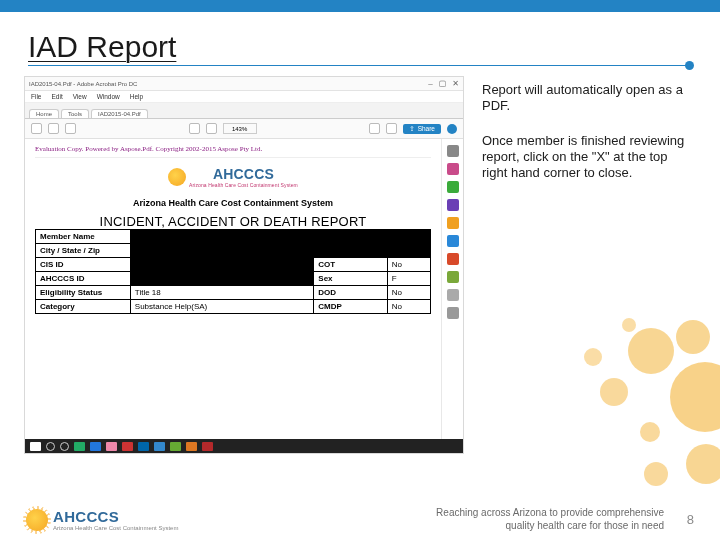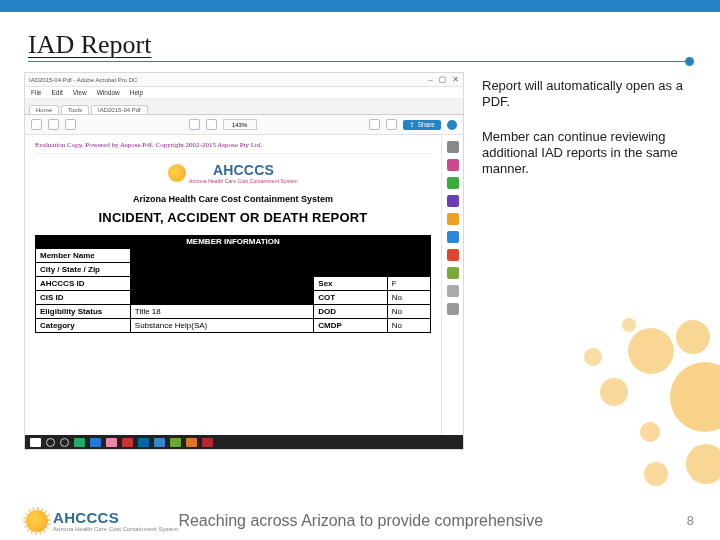--- a/index.html
+++ b/index.html
@@ -1,19 +1,19 @@
 <!DOCTYPE html>
 <html><head>
 <meta charset="utf-8">
 <style>
   * { box-sizing: border-box; margin: 0; padding: 0; }
   body { width: 720px; height: 540px; font-family: "Segoe UI", Arial, sans-serif; background: #fff; overflow: hidden; position: relative; }
   .topbar { height: 12px; background: #2383c4; }
   .title-wrap { padding: 18px 28px 6px 28px; position: relative; }
-  .title { font-family: Liberation Serif, serif; font-size: 26px; color: #1a1a1a; text-decoration: underline; text-decoration-thickness: 1px; text-underline-offset: 4px; display: inline-block; }
+  .title { font-family: Liberation Sans, sans-serif; font-size: 30px; color: #1a1a1a; text-decoration: underline; text-decoration-thickness: 1px; text-underline-offset: 4px; display: inline-block; }
   .title-rule { position: absolute; left: 28px; right: 28px; bottom: 4px; height: 1px; }
   .title-rule:after { content: ""; position: absolute; right: -2px; top: -4px; width: 9px; height: 9px; border-radius: 50%; background: #2383c4; }
   .title-line { position: absolute; left: 0; right: 6px; top: 0; border-top: 1.5px solid #2383c4; }
 
   .content { display: flex; padding: 6px 24px 0 24px; gap: 18px; }
   .pdf-panel { width: 440px; background: #fff; border: 1px solid #d9d9d9; font-size: 7px; position: relative; }
   .win-titlebar { display: flex; align-items: center; height: 14px; background: #fafafa; padding: 0 4px; border-bottom: 1px solid #e3e3e3; }
   .win-titlebar .fname { flex: 1; color: #555; font-size: 6px; white-space: nowrap; overflow: hidden; }
   .win-ctrl { display: flex; gap: 6px; color: #666; font-size: 8px; }
   .menu-bar { height: 12px; display: flex; gap: 10px; padding: 0 6px; font-size: 6.5px; color: #333; align-items: center; border-bottom: 1px solid #eee; }
@@ -35,21 +35,21 @@
   .st9{background:#aaa}.st10{background:#999}
 
   .doc-header { font-family: "Times New Roman", serif; font-size: 7px; color: #8a1e82; white-space: nowrap; overflow:hidden; padding-bottom: 4px; border-bottom: .5px solid #eee; }
   .logo-block { text-align: center; margin: 8px 0 4px 0; }
   .logo-mark { display: inline-flex; align-items: center; gap: 3px; }
   .sun { width: 18px; height: 18px; border-radius: 50%; background: radial-gradient(circle at 40% 40%, #ffd24a, #f5a623); position: relative; }
   .sun:before { content:""; position:absolute; inset:-3px; border-radius:50%; background: repeating-conic-gradient(#f5a623 0 8deg, transparent 8deg 20deg); z-index:-1; opacity:.5;}
   .logo-text { font-size: 14px; font-weight: 700; color: #316a9a; font-family: Arial, sans-serif; letter-spacing: .2px; }
   .logo-sub { font-size: 5px; color: #c1356e; letter-spacing: .1px; }
   .org-line { text-align: center; font-family: Arial, sans-serif; font-size: 9px; font-weight: 700; margin: 10px 0 6px 0; }
-  .report-title { text-align: center; font-family: Arial, sans-serif; font-size: 13px; font-weight: 700; letter-spacing: .2px; }
+  .report-title { text-align: center; font-family: Arial, sans-serif; font-size: 13px; font-weight: 400; letter-spacing: .2px; }
   .section-bar { background: #000; color: #fff; font-family: Arial, sans-serif; font-size: 8px; font-weight: 700; text-align: center; padding: 2px 0; margin-top: 10px; }
   table.form { width: 100%; border-collapse: collapse; font-family: Arial, sans-serif; font-size: 8px; }
   table.form td { border: 1px solid #000; padding: 2px 4px; height: 14px; vertical-align: middle; }
   table.form td.lbl { font-weight: 700; }
   table.form td.black { background: #000; }
 
   .taskbar { height: 14px; background: #222; display: flex; align-items: center; gap: 5px; padding: 0 5px; }
   .tb-item { width: 11px; height: 9px; border-radius: 1px; }
   .win-start{background:#fff}.circ{border-radius:50%;border:1px solid #ccc;background:transparent;width:9px;height:9px}
   .tbi{background:#2a6}.tbi2{background:#27d}.tbi3{background:#e8a}.tbi4{background:#c33}.tbi5{background:#06a}.tbi6{background:#38c}.tbi7{background:#6a3}.tbi8{background:#d72}.tbi9{background:#b4292b}
@@ -58,21 +58,21 @@
   .body-text { font-size: 13px; line-height: 1.25; color: #202020; margin-bottom: 18px; }
 
   .deco-dots { position: absolute; right: 0; bottom: 48px; width: 160px; height: 190px; overflow: hidden; pointer-events: none; }
   .deco-dots span { position: absolute; border-radius: 50%; background: #f3b43a; opacity: .85; }
 
   .footer { position: absolute; left: 0; right: 0; bottom: 8px; display: flex; align-items: center; padding: 0 26px; }
   .foot-logo { display: flex; align-items: center; gap: 5px; }
   .foot-logo .sun { width: 22px; height: 22px; }
   .foot-logo .t { font-size: 15px; font-weight: 800; color: #316a9a; letter-spacing: .3px; }
   .foot-logo .s { font-size: 6px; color: #888; }
-  .tagline { flex: 1; text-align: left; font-size: 16px; color: #6a6a6a; line-height: 1.25; }
+  .tagline { flex: 1; text-align: right; font-size: 10px; color: #6a6a6a; line-height: 1.25; }
   .pagenum { font-size: 13px; color: #8a8a8a; width: 30px; text-align: right; }
 </style>
 </head>
 <body>
 
 <div class="topbar"></div>
 
 <div class="title-wrap">
   <div class="title">IAD Report</div>
   <div class="title-rule">
@@ -131,42 +131,41 @@
           <div class="logo-mark">
             <div class="sun"></div>
             <div>
               <div class="logo-text">AHCCCS</div>
               <div class="logo-sub">Arizona Health Care Cost Containment System</div>
             </div>
           </div>
         </div>
         <div class="org-line">Arizona Health Care Cost Containment System</div>
         <div class="report-title">INCIDENT, ACCIDENT OR DEATH REPORT</div>
-        <div class="section-bar">MEMBER INFORMATION</div>
         <table class="form">
           <tbody>
               <tr>
                 <td class="lbl" style="width:24%">Member Name</td>
                 <td class="black" colspan="3"></td>
               </tr>
           <tr>
                 <td class="lbl">City / State / Zip</td>
                 <td class="black" colspan="3"></td>
               </tr>
           <tr>
+                <td class="lbl">CIS ID</td>
+                <td class="black"></td>
+                <td class="lbl">COT</td>
+                <td>No</td>
+              </tr>
+          <tr>
                 <td class="lbl">AHCCCS ID</td>
                 <td class="black"></td>
                 <td class="lbl">Sex</td>
                 <td>F</td>
-              </tr>
-          <tr>
-                <td class="lbl">CIS ID</td>
-                <td class="black"></td>
-                <td class="lbl">COT</td>
-                <td>No</td>
               </tr>
           <tr>
                 <td class="lbl">Eligibility Status</td>
                 <td>Title 18</td>
                 <td class="lbl">DOD</td>
                 <td>No</td>
               </tr>
           <tr>
                 <td class="lbl">Category</td>
                 <td>Substance Help(SA)</td>
@@ -201,21 +200,21 @@
       <div class="tb-item tbi5"></div>
       <div class="tb-item tbi6"></div>
       <div class="tb-item tbi7"></div>
       <div class="tb-item tbi8"></div>
       <div class="tb-item tbi9"></div>
     </div>
   </div>
 
   <div class="right-col">
     <p class="body-text">Report will automatically open as a PDF.</p>
-    <p class="body-text">Member can continue reviewing additional IAD reports in the same manner.</p>
+    <p class="body-text">Once member is finished reviewing report, click on the "X" at the top right hand corner to close.</p>
   </div>
 </div>
 
 <div class="deco-dots">
   <span style="width:70px;height:70px;right:-20px;bottom:60px;opacity:.6"></span>
   <span style="width:46px;height:46px;right:46px;bottom:118px;opacity:.55"></span>
   <span style="width:34px;height:34px;right:10px;bottom:138px;opacity:.55"></span>
   <span style="width:28px;height:28px;right:92px;bottom:86px;opacity:.5"></span>
   <span style="width:20px;height:20px;right:60px;bottom:50px;opacity:.5"></span>
   <span style="width:18px;height:18px;right:118px;bottom:126px;opacity:.45"></span>
@@ -226,16 +225,16 @@
 
 <div class="footer">
   <div class="foot-logo">
     <div class="sun"></div>
     <div>
       <div class="t">AHCCCS</div>
       <div class="s">Arizona Health Care Cost Containment System</div>
     </div>
   </div>
   <div class="tagline">
-    <span>Reaching across Arizona to provide comprehensive</span><br>
+    <span>Reaching across Arizona to provide comprehensive</span><br><span>quality health care for those in need</span>
   </div>
   <div class="pagenum">8</div>
 </div>
 
 </body></html>

